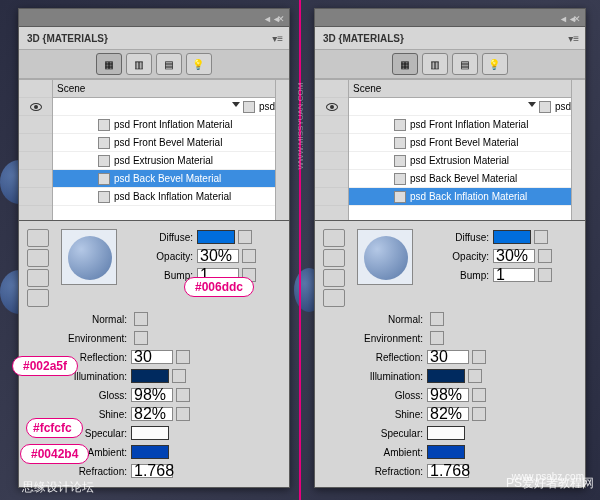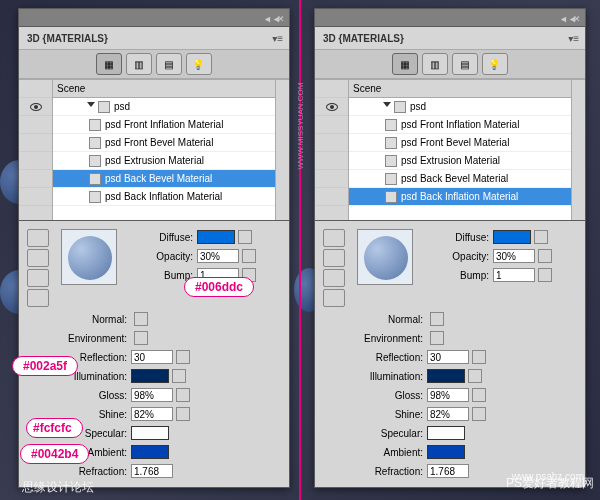--- a/index.html
+++ b/index.html
@@ -23,34 +23,34 @@
 .eye-row{height:18px;border-bottom:1px solid #ccc;display:flex;align-items:center;justify-content:center;}
 .eye{width:12px;height:8px;border:1px solid #333;border-radius:50%;position:relative;}
 .eye::after{content:"";position:absolute;left:3px;top:1px;width:4px;height:4px;background:#333;border-radius:50%;}
 .tree-right{flex:1;overflow:hidden;}
 .tree-head{height:18px;background:#d6d6d6;border-bottom:1px solid #aaa;display:flex;align-items:center;padding-left:4px;}
 .tree-item{height:18px;display:flex;align-items:center;padding-left:4px;border-bottom:1px solid #eee;background:#fff;}
 .tree-item.sel{background:#3b8de0;color:#fff;}
 .tri{width:0;height:0;border-left:5px solid #333;border-top:4px solid transparent;border-bottom:4px solid transparent;margin-right:3px;}
 .tri.down{border-left:4px solid transparent;border-right:4px solid transparent;border-top:5px solid #333;margin-right:3px;}
 .sq{width:12px;height:12px;background:#ddd;border:1px solid #888;margin-right:4px;}
-.indent1{padding-left:34px;}
-.indent2{padding-left:36px;}
+.indent1{padding-left:34px;justify-content:flex-end;}
+.indent2{padding-left:45px;}
 .scrollbar{width:14px;background:#d6d6d6;border-left:1px solid #aaa;}
 .props{padding:8px 8px 2px 8px;display:flex;}
 .props-left{width:34px;display:flex;flex-direction:column;gap:2px;}
 .plicon{width:22px;height:18px;border:1px solid #888;background:#d6d6d6;border-radius:2px;}
 .props-right{flex:1;display:flex;}
 .thumb{width:56px;height:56px;border:1px solid #888;background:#e6ecf4;margin-right:10px;position:relative;}
 .sphere{position:absolute;left:6px;top:6px;width:44px;height:44px;border-radius:50%;background:radial-gradient(circle at 30% 30%,#b4c8e6,#5878a8);}
 .fields{flex:1;display:flex;flex-direction:column;gap:3px;}
 .row{display:flex;align-items:center;height:16px;}
 .lbl{width:70px;text-align:right;padding-right:4px;font-size:10px;}
 .swatch{width:38px;height:14px;border:1px solid #333;}
-.inp{width:42px;height:14px;background:#fff;border:1px solid #888;padding-left:2px;font-size:10px;display:flex;align-items:center;}
+.inp{width:42px;height:14px;background:#fff;border:1px solid #888;padding-left:2px;font-size:16px;display:flex;align-items:center;}
 .mini{width:14px;height:14px;border:1px solid #888;background:#d6d6d6;margin-left:3px;}
 .props2{padding:2px 8px 8px 42px;display:flex;flex-direction:column;gap:3px;}
 .pnum{margin-left:auto;font-size:9px;color:#888;padding:0 4px;}
 .callout{position:absolute;background:#fff;border:1px solid #e6007e;border-radius:10px;padding:2px 10px;font-size:12px;color:#e6007e;font-weight:bold;}
 .wm{position:absolute;font-size:12px;color:#fff;opacity:0.85;}
 .wm.bl{left:22px;bottom:4px;}
 .wm.br{right:6px;bottom:8px;}
 .wm.cr{right:300px;top:78px;transform:rotate(-90deg);transform-origin:right center;font-size:8px;opacity:0.4;}
 .blob{position:absolute;width:38px;height:44px;border-radius:50% 50% 50% 50%;background:radial-gradient(circle at 35% 35%,#6890d0,#2a4a88);opacity:0.7;}
 </style>

